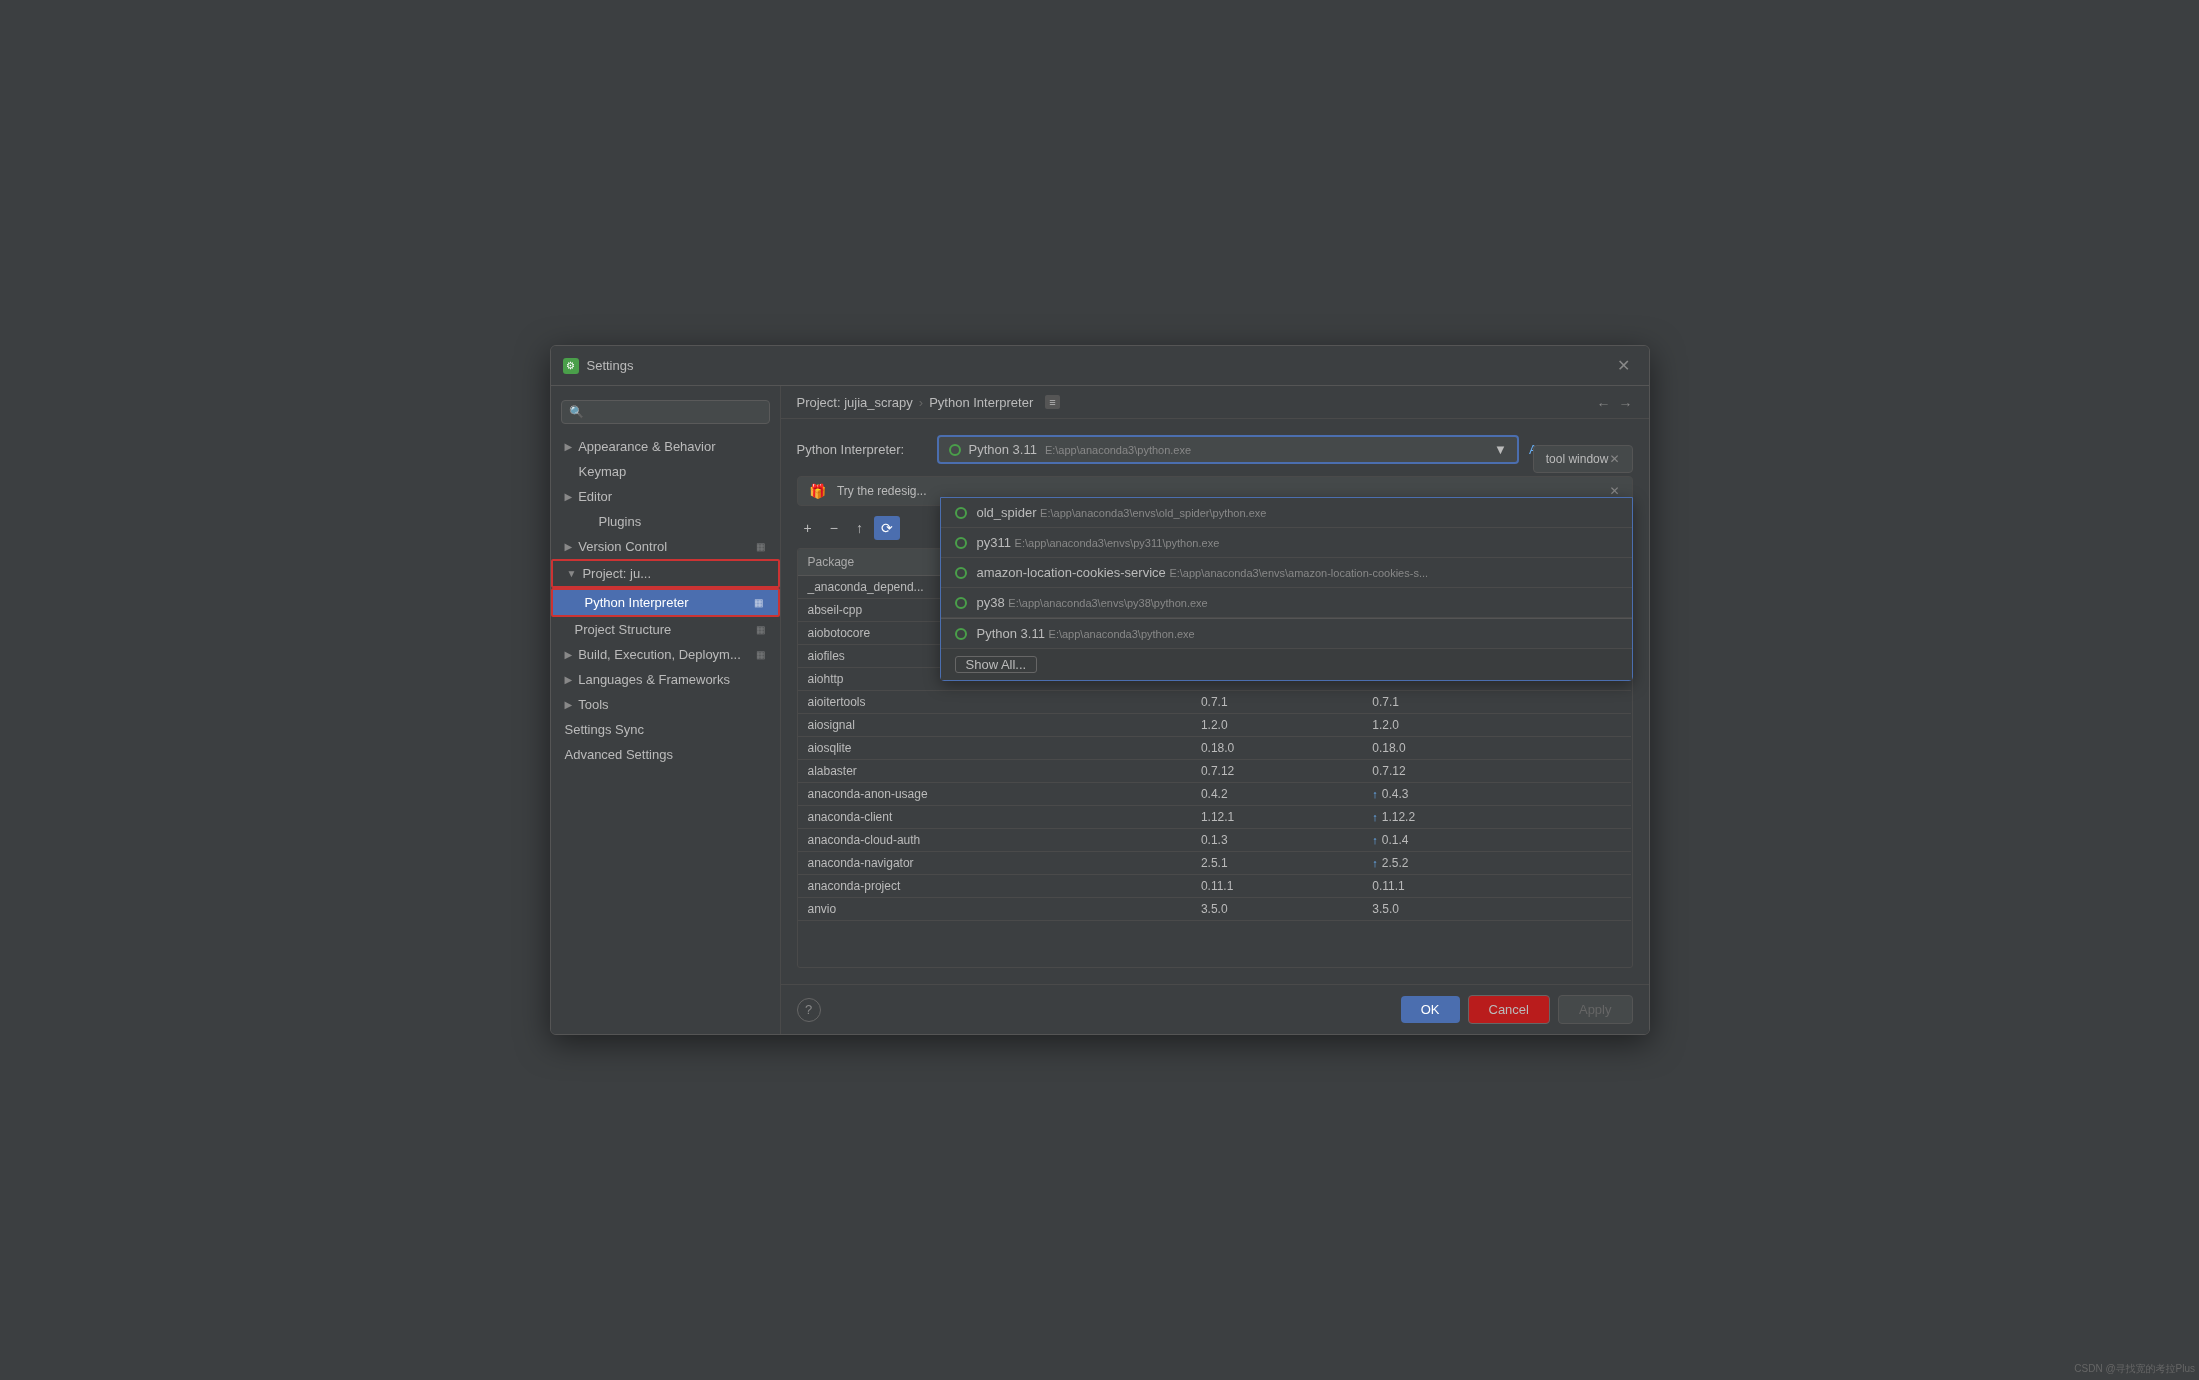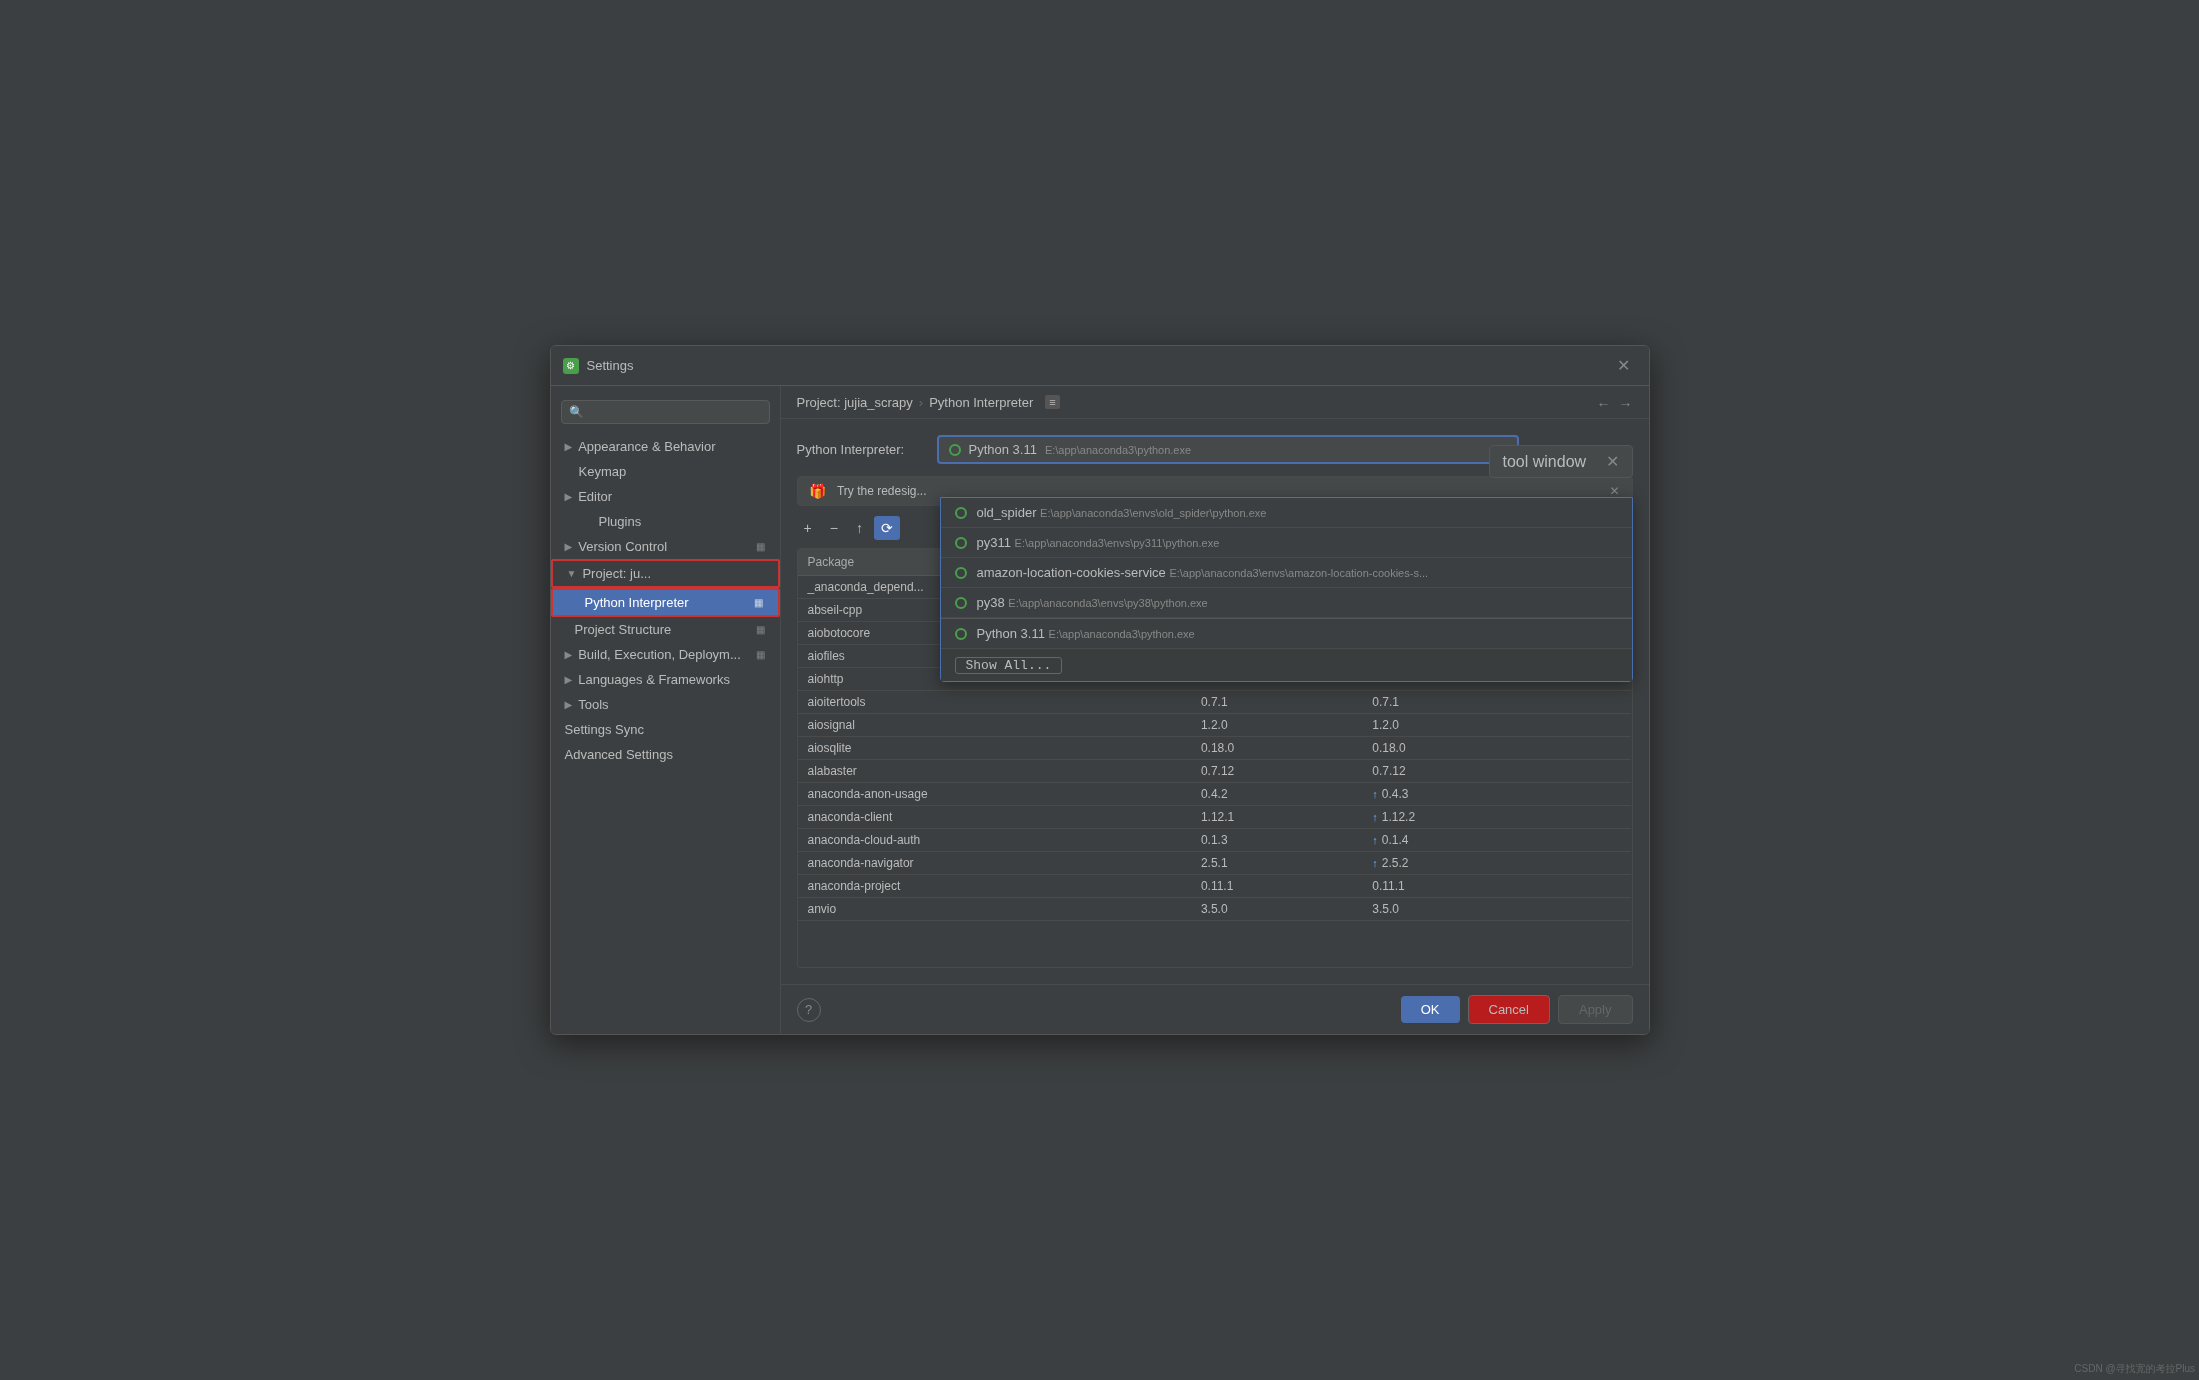--- a/index.html
+++ b/index.html
@@ -267,21 +267,20 @@
       padding: 8px 14px;
       cursor: pointer;
       color: #bbbbbb;
       font-size: 13px;
       background: #3a3d3e;
     }
     .show-all-item span {
       border: 1px solid #666;
       padding: 0 10px;
       border-radius: 3px;
-      font-family: Liberation Mono, monospace;
     }
     
     .notification-bar {
       background: #45494a;
       border: 1px solid #4a4a4a;
       border-radius: 4px;
       padding: 6px 12px;
       margin-bottom: 10px;
       display: flex;
       align-items: center;
@@ -347,22 +346,22 @@
     .tool-window-toast {
       position: absolute;
       top: 10px;
       right: 0;
       background: #45494a;
       border: 1px solid #555;
       border-radius: 4px;
       padding: 6px 12px;
       display: flex;
       align-items: center;
-      gap: 20px;
-      font-size: 16px;
+      gap: 1px;
+      font-size: 12px;
       color: #bbbbbb;
       z-index: 50;
     }
     .tool-window-toast .close-x {
       cursor: pointer; color: #888;
     }
     .csdn-badge {
       position: fixed;
       bottom: 4px;
       right: 4px;

